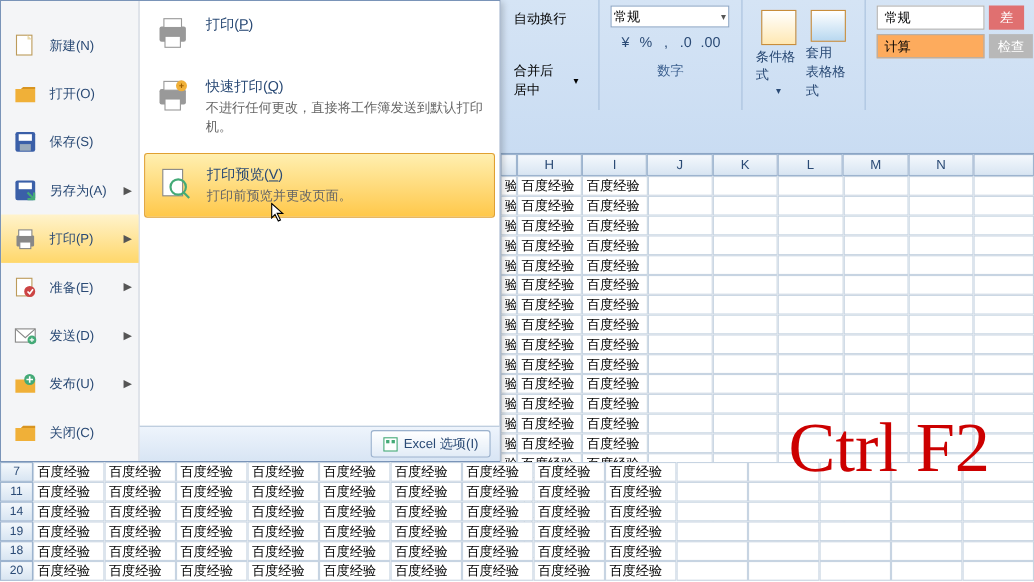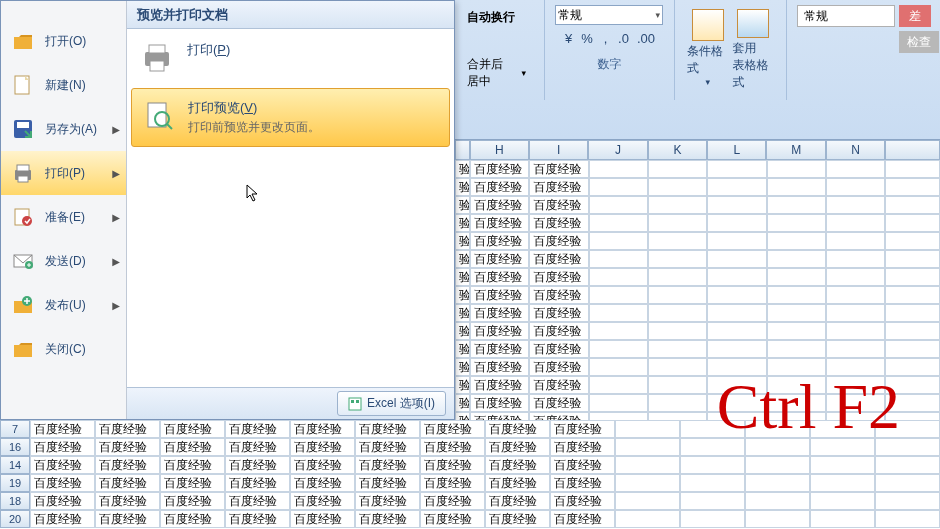--- a/index.html
+++ b/index.html
@@ -57,21 +57,21 @@
 
 
 svg { display: block; }
 </style>
 </head>
 <body>
 
 <div class="ribbon-top">
   <div style="display:flex; height:100px;">
     <div class="ribbon-group" style="width:90px;">
-      <div class="ribbon-row" style="padding-left:2px;font-weight:bold;">
+      <div class="ribbon-row" style="padding-left:2px;">
           <span>自动换行</span>
         </div>
       <div class="ribbon-row" style="padding-left:2px;margin-top:22px;">
           <span>合并后居中</span>
           <span style="font-size:9px;">▾</span>
         </div>
     </div>
     <div class="ribbon-group" style="width:130px;">
       <div class="format-select">
         <span>常规</span>
@@ -96,20 +96,23 @@
         <div class="big-btn-icon" style="background:linear-gradient(#fff,#b8d8f0);"></div>
         <span style="white-space:pre-line;">套用
 表格格式</span>
       </div>
     </div>
     <div class="ribbon-group" style="border-right:none; width:150px;">
       <div style="display:flex; gap:4px;">
         <div>
           <div class="style-box">
               <span>常规</span>
+            </div>
+          <div class="style-box orange">
+              <span>计算</span>
             </div>
         </div>
         <div>
           <div class="red-box">
               <span>差</span>
             </div>
           <div class="check-btn" style="margin-top:4px;">
               <span>检查</span>
             </div>
         </div>
@@ -352,34 +355,44 @@
         <div class="cell" style="width: 60px;"></div>
       </div>
     </div>
 </div>
 
 <div class="office-menu">
   <div class="menu-left" id="menuleft">
       <div class="menu-item">
         <span class="menu-icon">
           <svg width="24" height="24">
+            <rect x="4" y="3" width="14" height="18" fill="#fff" stroke="#bc9b5a"></rect>
+            <path d="M14 3 L18 7 L14 7 Z" fill="#e8d8a8"></path>
+          </svg>
+        </span>
+        <span>新建(N)</span>
+      </div>
+      <div class="menu-item">
+        <span class="menu-icon">
+          <svg width="24" height="24">
             <path d="M3 8 L3 20 L21 20 L21 8 Z" fill="#f0b038"></path>
             <path d="M3 8 L8 8 L10 6 L21 6 L21 8" fill="#d89420"></path>
           </svg>
         </span>
         <span>打开(O)</span>
       </div>
       <div class="menu-item">
         <span class="menu-icon">
           <svg width="24" height="24">
-            <rect x="4" y="3" width="14" height="18" fill="#fff" stroke="#bc9b5a"></rect>
-            <path d="M14 3 L18 7 L14 7 Z" fill="#e8d8a8"></path>
-          </svg>
-        </span>
-        <span>新建(N)</span>
+            <rect x="3" y="3" width="18" height="18" fill="#3a5fa8" rx="2"></rect>
+            <rect x="6" y="5" width="12" height="6" fill="#fff"></rect>
+            <rect x="7" y="14" width="10" height="6" fill="#9ab"></rect>
+          </svg>
+        </span>
+        <span>保存(S)</span>
       </div>
       <div class="menu-item">
         <span class="menu-icon">
           <svg width="24" height="24">
             <rect x="3" y="3" width="18" height="18" fill="#3a5fa8" rx="2"></rect>
             <rect x="6" y="5" width="12" height="6" fill="#fff"></rect>
             <path d="M14 14 L20 20 M20 14 L20 20 L14 20" stroke="#4a7" stroke-width="2" fill="none"></path>
           </svg>
         </span>
         <span>另存为(A)</span>
@@ -434,32 +447,46 @@
         <span class="menu-icon">
           <svg width="24" height="24">
             <path d="M3 8 L3 20 L21 20 L21 8 Z" fill="#f0b038"></path>
             <path d="M3 8 L8 8 L10 6 L21 6 L21 8" fill="#d89420"></path>
           </svg>
         </span>
         <span>关闭(C)</span>
       </div>
     </div>
   <div class="menu-right">
-    <div class="menu-right-header">预览并打印文档</div>
     <div id="printopts">
         <div class="print-option">
           <div class="print-opt-icon">
             <svg width="32" height="32">
               <rect x="4" y="11" width="24" height="14" fill="#999" rx="2"></rect>
               <rect x="8" y="4" width="16" height="8" fill="#fff" stroke="#999"></rect>
               <rect x="9" y="20" width="14" height="10" fill="#fff" stroke="#999"></rect>
             </svg>
           </div>
           <div class="print-opt-text">
             <div class="title">打印(<u>P</u>)</div>
+          </div>
+        </div>
+        <div class="print-option">
+          <div class="print-opt-icon">
+            <svg width="32" height="32">
+              <rect x="4" y="11" width="24" height="14" fill="#999" rx="2"></rect>
+              <rect x="8" y="4" width="16" height="8" fill="#fff" stroke="#999"></rect>
+              <rect x="9" y="20" width="14" height="10" fill="#fff" stroke="#999"></rect>
+              <circle cx="24" cy="8" r="5" fill="#f0b038"></circle>
+              <path d="M22 8 L26 8 M24 6 L24 10" stroke="#a06000"></path>
+            </svg>
+          </div>
+          <div class="print-opt-text">
+            <div class="title">快速打印(<u>Q</u>)</div>
+            <div class="desc">不进行任何更改，直接将工作簿发送到默认打印机。</div>
           </div>
         </div>
         <div class="print-option highlighted">
           <div class="print-opt-icon">
             <svg width="32" height="32">
               <rect x="6" y="4" width="18" height="24" fill="#fff" stroke="#888"></rect>
               <circle cx="20" cy="20" r="7" fill="none" stroke="#4a7" stroke-width="2"></circle>
               <path d="M25 25 L30 30" stroke="#4a7" stroke-width="2"></path>
             </svg>
           </div>
@@ -494,21 +521,21 @@
       <div class="cell" style="width: 65px;">百度经验</div>
       <div class="cell" style="width: 65px;">百度经验</div>
       <div class="cell" style="width: 65px;">百度经验</div>
       <div class="cell" style="width: 65px;"></div>
       <div class="cell" style="width: 65px;"></div>
       <div class="cell" style="width: 65px;"></div>
       <div class="cell" style="width: 65px;"></div>
       <div class="cell" style="width: 65px;"></div>
     </div>
     <div class="grid-row">
-      <div class="row-h">16</div>
+      <div class="row-h">11</div>
       <div class="cell" style="width: 65px;">百度经验</div>
       <div class="cell" style="width: 65px;">百度经验</div>
       <div class="cell" style="width: 65px;">百度经验</div>
       <div class="cell" style="width: 65px;">百度经验</div>
       <div class="cell" style="width: 65px;">百度经验</div>
       <div class="cell" style="width: 65px;">百度经验</div>
       <div class="cell" style="width: 65px;">百度经验</div>
       <div class="cell" style="width: 65px;">百度经验</div>
       <div class="cell" style="width: 65px;">百度经验</div>
       <div class="cell" style="width: 65px;"></div>

